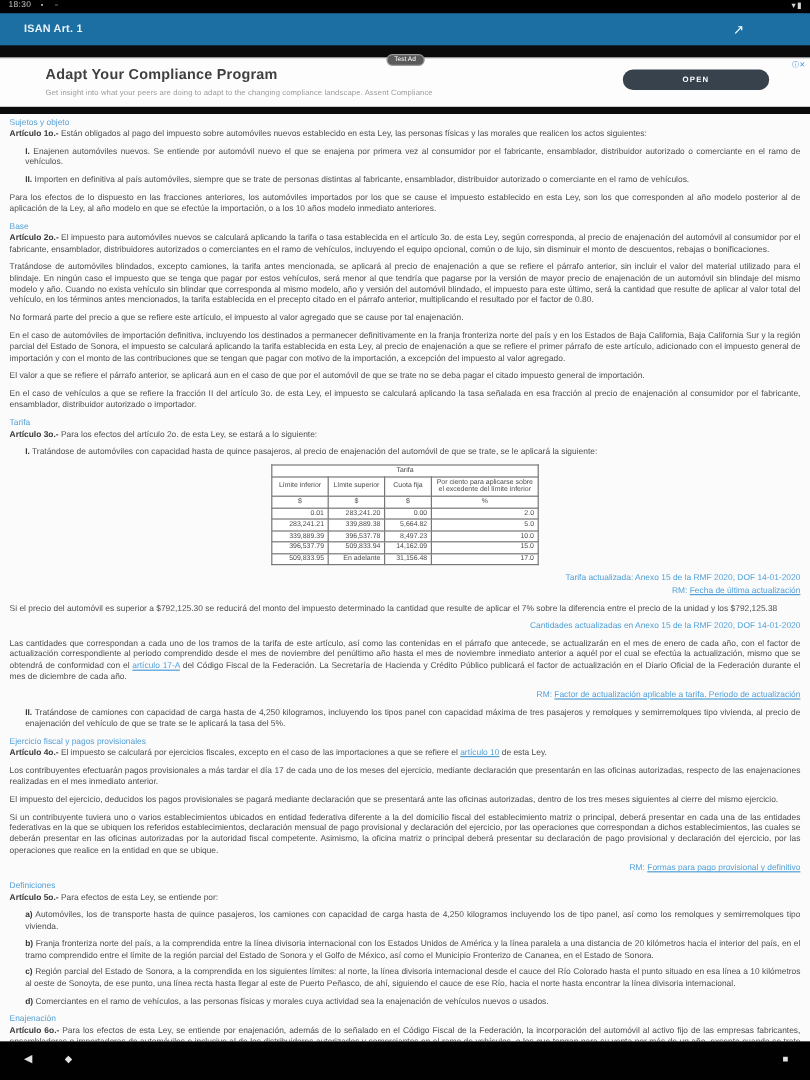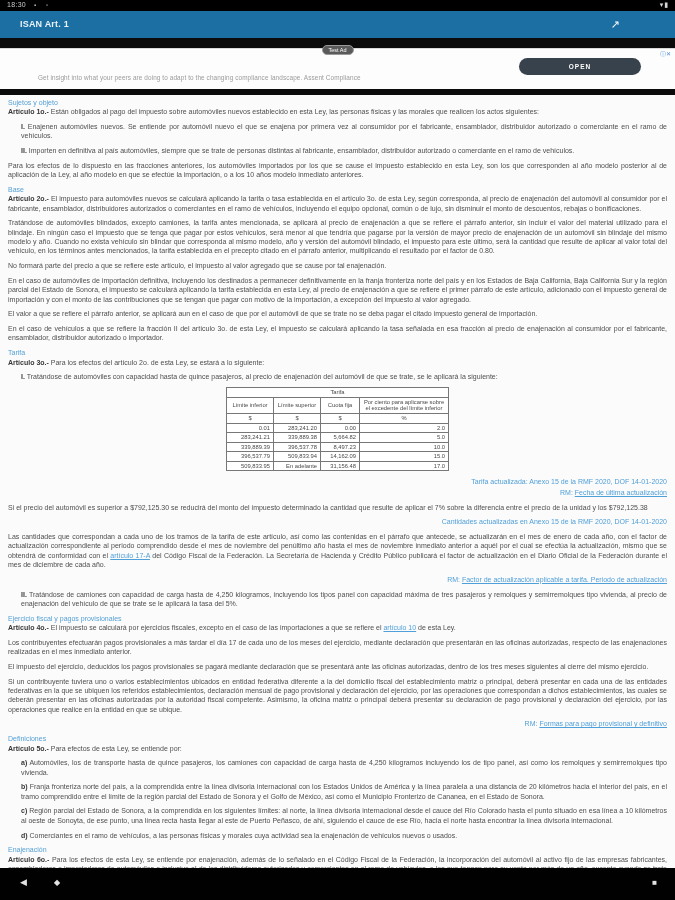--- a/index.html
+++ b/index.html
@@ -65,20 +65,21 @@
 
 <div class="appbar">
   <span class="title">ISAN Art. 1</span>
   <span class="ext">↗</span>
 </div>
 <div class="strip1"></div>
 
 <div class="ad">
   <span class="badge">Test Ad</span>
   <span class="adchoices">ⓘ✕</span>
+  <div class="adtitle">Adapt Your Compliance Program</div>
   <div class="adsub">Get insight into what your peers are doing to adapt to the changing compliance landscape. Assent Compliance</div>
   <div class="openbtn">OPEN</div>
 </div>
 <div class="strip2"></div>
 
 <div class="doc">
 
   <p class="h">Sujetos y objeto</p>
   <p><span class="lead">Artículo 1o.-</span><span> Están obligados al pago del impuesto sobre automóviles nuevos establecido en esta Ley, las personas físicas y las morales que realicen los actos siguientes:</span></p>
   <p class="frac"><span class="lead">I.</span><span> Enajenen automóviles nuevos. Se entiende por automóvil nuevo el que se enajena por primera vez al consumidor por el fabricante, ensamblador, distribuidor autorizado o comerciante en el ramo de vehículos.</span></p>

